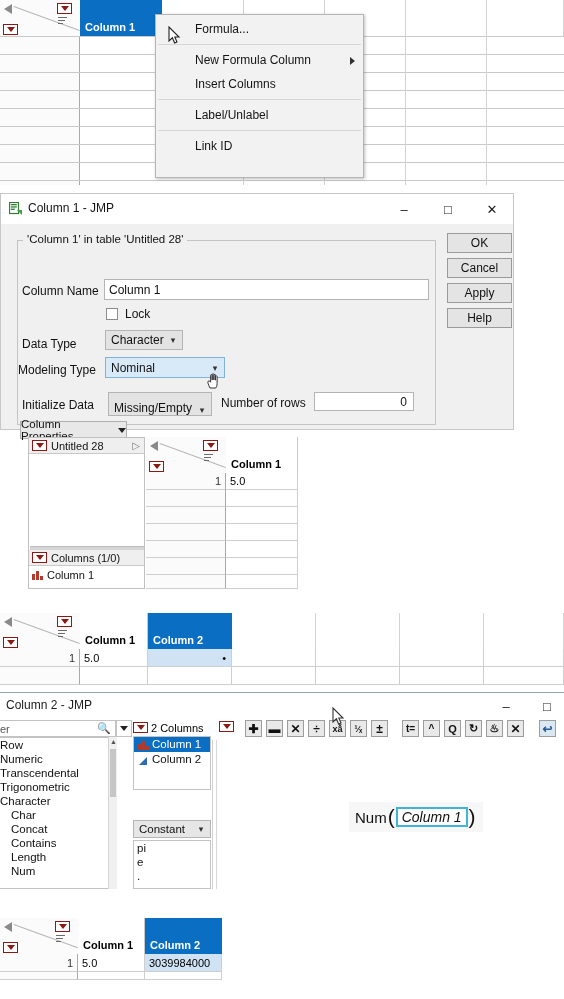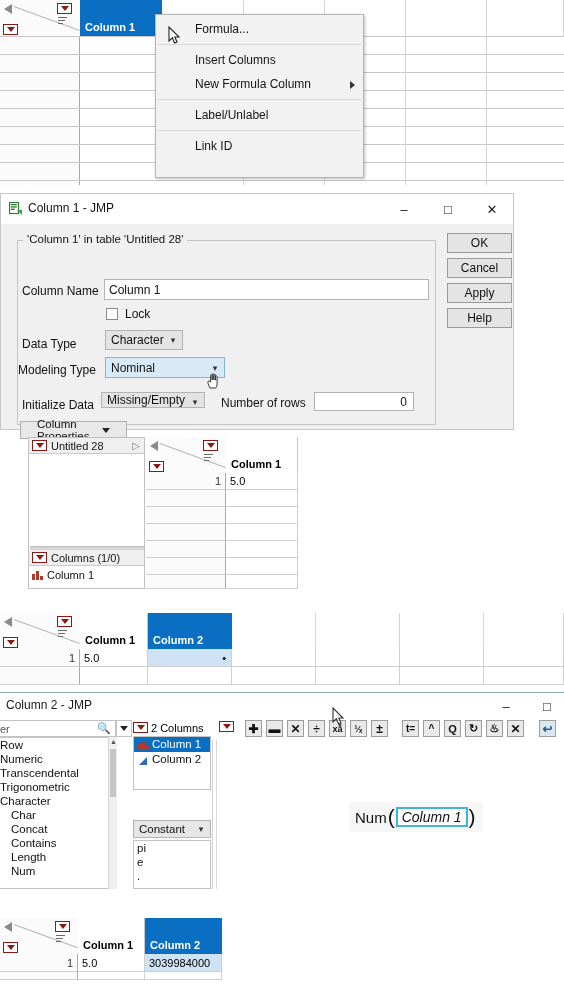--- a/index.html
+++ b/index.html
@@ -71,21 +71,21 @@
             font-size:12px;padding:1px 4px;display:flex;align-items:center;color:#111;}
   .combo{position:absolute;background:#e3e3e3;border:1px solid #b4b4b4;box-sizing:border-box;
          font-size:12px;display:flex;align-items:center;padding-left:5px;color:#111;}
   .combo .cv{flex:1;}
   .combo .cx{width:18px;text-align:center;font-size:9px;color:#333;}
   .combo.active{background:#d8eaf8;border:1px solid #7fb3d8;}
   .chk{position:absolute;width:12px;height:12px;background:#fff;border:1px solid #8c8c8c;box-sizing:border-box;}
   .btn{position:absolute;background:#e4e4e4;border:1px solid #9a9a9a;box-sizing:border-box;
        font-size:12px;display:flex;align-items:center;justify-content:center;color:#111;}
   .propsbtn{position:absolute;background:#e8e8e8;border:1px solid #b0b0b0;box-sizing:border-box;
-            font-size:11.5px;display:flex;align-items:center;padding:0 16px;gap:6px;color:#111;}
+            font-size:11.5px;display:flex;align-items:center;padding:0 0;gap:6px;color:#111;}
   .dncaret{width:0;height:0;border-left:4px solid transparent;border-right:4px solid transparent;
            border-top:5px solid #222;}
 
   
   .sidepanel{position:absolute;background:#ffffff;border:1px solid #c0c0c0;box-sizing:border-box;}
   .panelhdr{height:16px;background:#efefef;border-bottom:1px solid #c9c9c9;box-sizing:border-box;
             display:flex;align-items:center;gap:4px;padding-left:3px;font-size:11px;color:#111;}
   .panelrow{height:16px;display:flex;align-items:center;gap:4px;padding-left:3px;font-size:11px;color:#111;}
   .baricon{width:11px;height:10px;position:relative;}
   .baricon i{position:absolute;bottom:0;width:3px;background:#b03a2e;}
@@ -158,25 +158,25 @@
   <div class="abs" style="left:244px;top:0;width:81px;height:36px;background:#fff;border-right:1px solid #d3d3d3;box-sizing:border-box;"></div>
   <div class="abs" style="left:325px;top:0;width:81px;height:36px;background:#fff;border-right:1px solid #d3d3d3;box-sizing:border-box;"></div>
   <div class="abs" style="left:406px;top:0;width:81px;height:36px;background:#fff;border-right:1px solid #d3d3d3;box-sizing:border-box;"></div>
   <div class="abs" style="left:487px;top:0;width:77px;height:36px;background:#fff;border-right:1px solid #d3d3d3;box-sizing:border-box;"></div>
 
   <div class="abs" id="ctxmenu">
     <div class="gutter"></div>
     <div style="position:relative;padding-top:2px;">
       <div class="mitem">Formula...</div>
       <div class="msep"></div>
-      <div class="mitem">Insert Columns</div>
       <div class="mitem">
         <span>New Formula Column</span>
         <span class="arrowR"></span>
       </div>
+      <div class="mitem">Insert Columns</div>
       <div class="msep"></div>
       <div class="mitem">Label/Unlabel</div>
       <div class="msep"></div>
       <div class="mitem">Link ID</div>
     </div>
   </div>
 
   <div class="cursor" style="left:168px;top:26px;">
     <svg width="13" height="19" viewBox="0 0 13 19">
       <path d="M1,1 L1,15 L4.4,11.8 L6.6,17 L9,16 L6.8,11 L11,11 Z" fill="#ffffff" stroke="#222" stroke-width="1.1"></path>
@@ -218,21 +218,21 @@
       <span class="cx">▾</span>
     </div>
 
     <div class="fieldlbl" style="left:17px;top:139px;">Modeling Type</div>
     <div class="combo active" style="left:104px;top:133px;width:120px;height:21px;">
       <span class="cv">Nominal</span>
       <span class="cx">▾</span>
     </div>
 
     <div class="fieldlbl" style="left:21px;top:174px;">Initialize Data</div>
-    <div class="combo" style="left:100px;top:168px;width:104px;height:16px;align-items:flex-end;">
+    <div class="combo" style="left:107px;top:168px;width:104px;height:24px;align-items:flex-end;">
       <span class="cv">Missing/Empty</span>
       <span class="cx">▾</span>
     </div>
 
     <div class="fieldlbl" style="left:220px;top:172px;">Number of rows</div>
     <div class="txtinput" style="left:313px;top:168px;width:100px;height:19px;justify-content:flex-end;padding-right:6px;">0</div>
 
     <div class="propsbtn" style="left:19px;top:197px;width:107px;height:18px;">
       <span>Column Properties</span>
       <span class="dncaret"></span>

